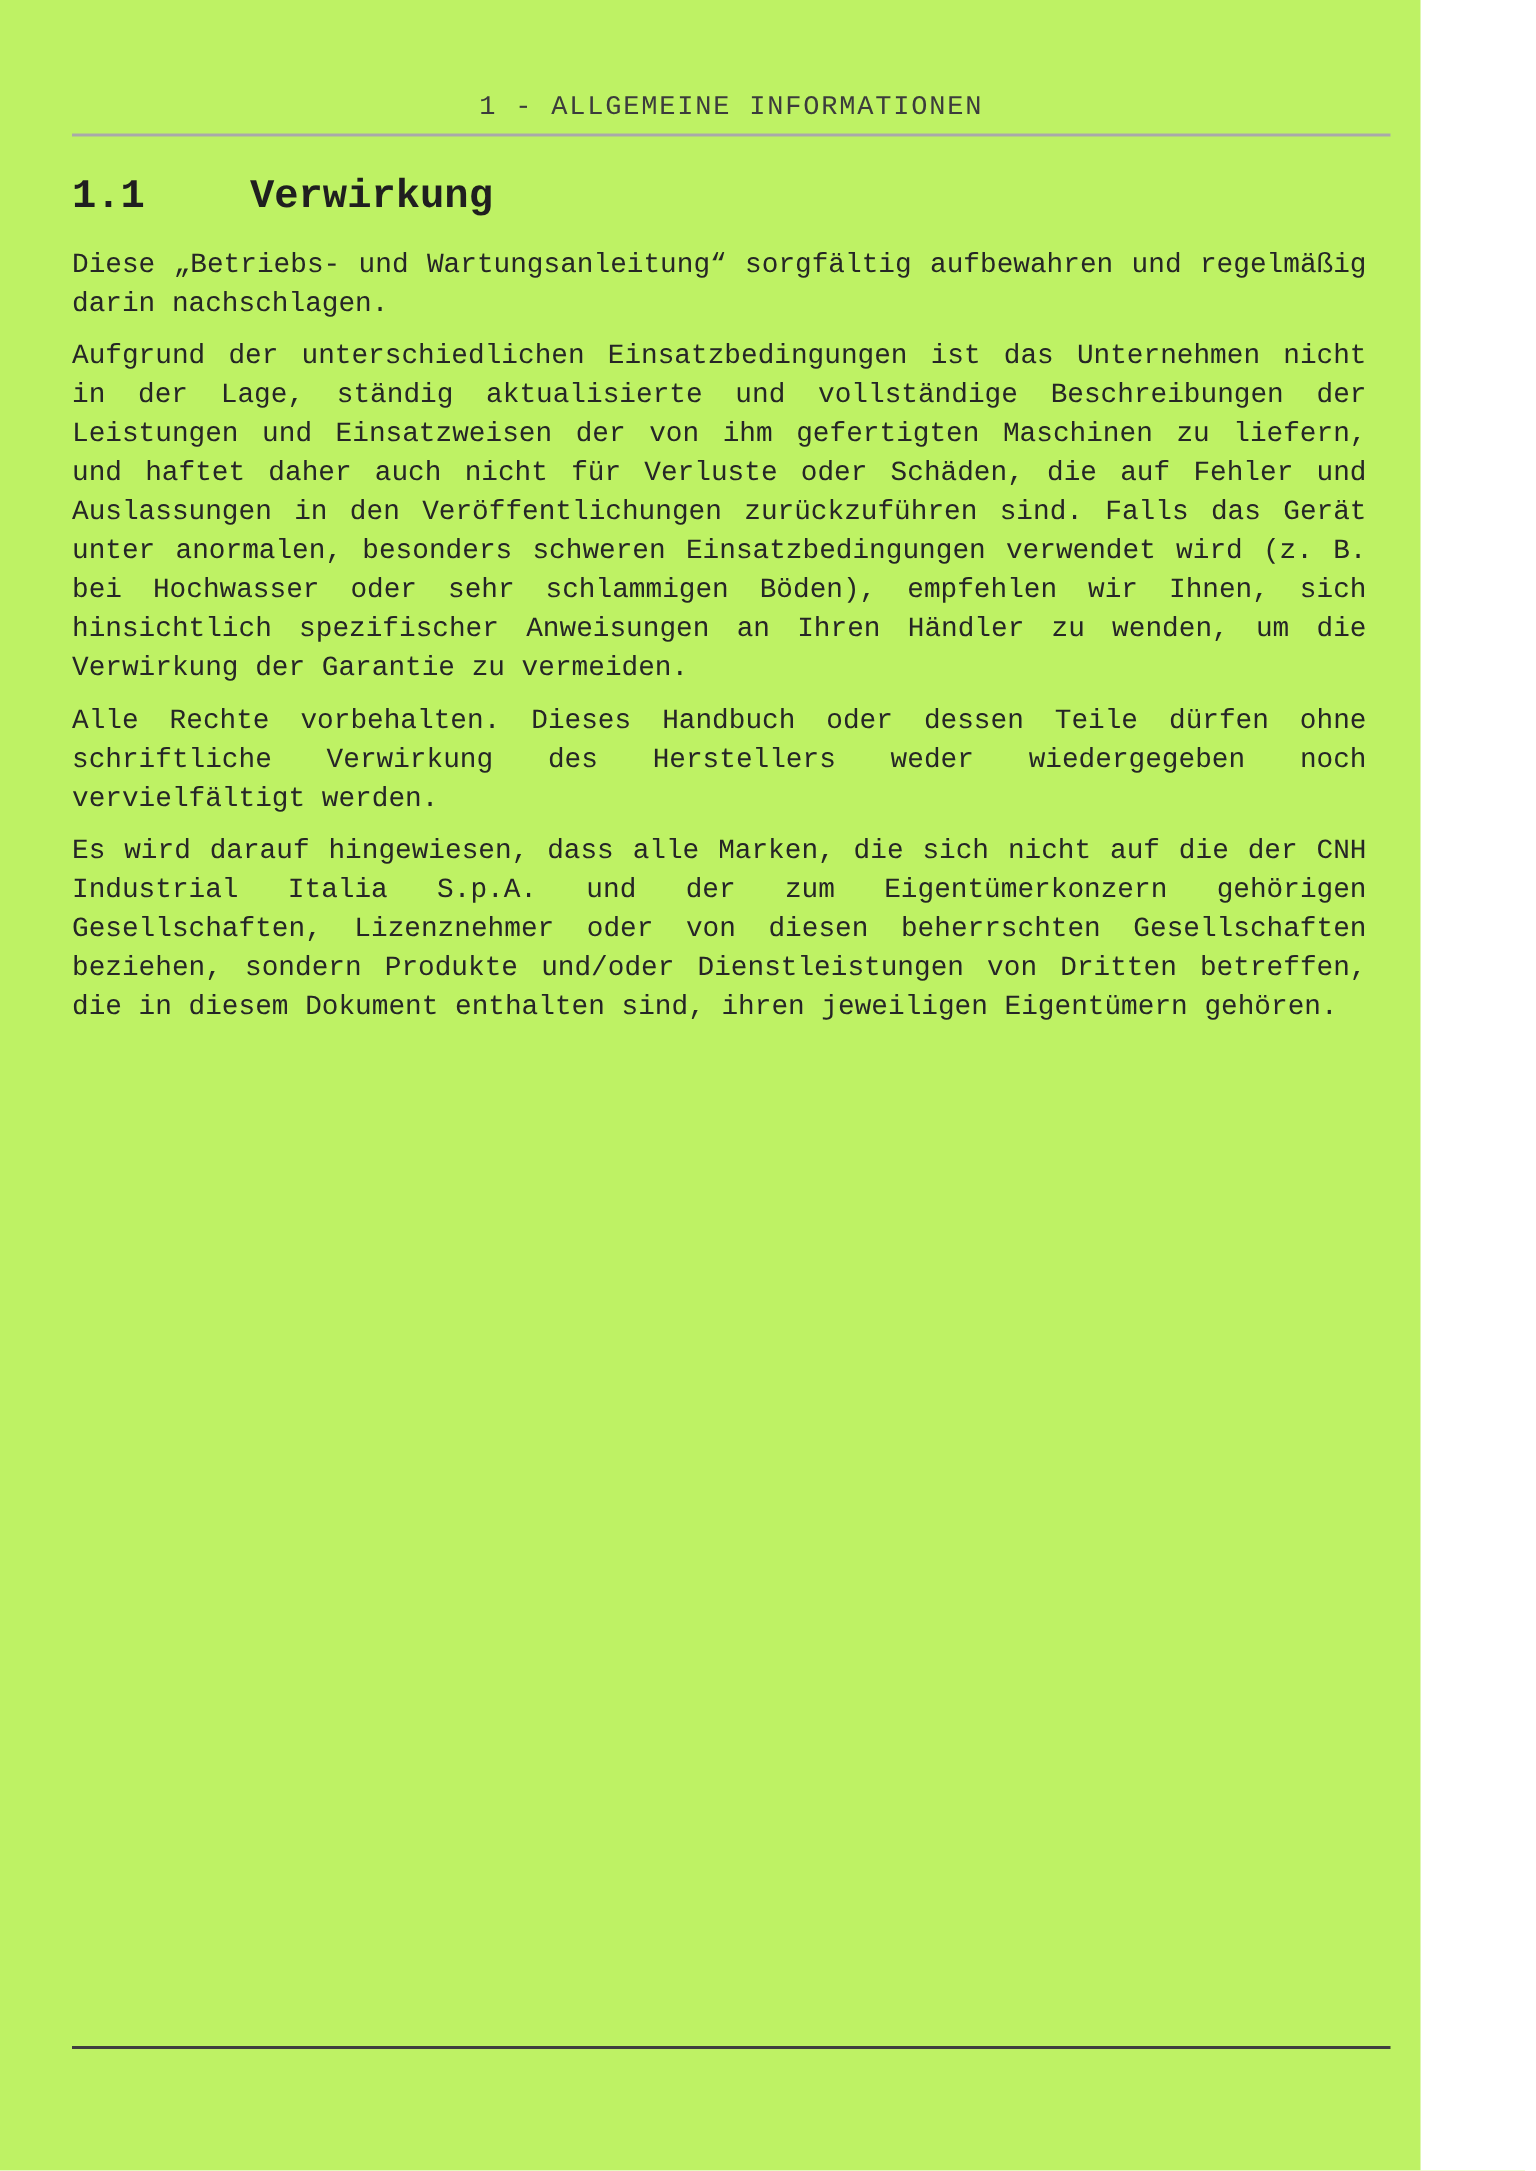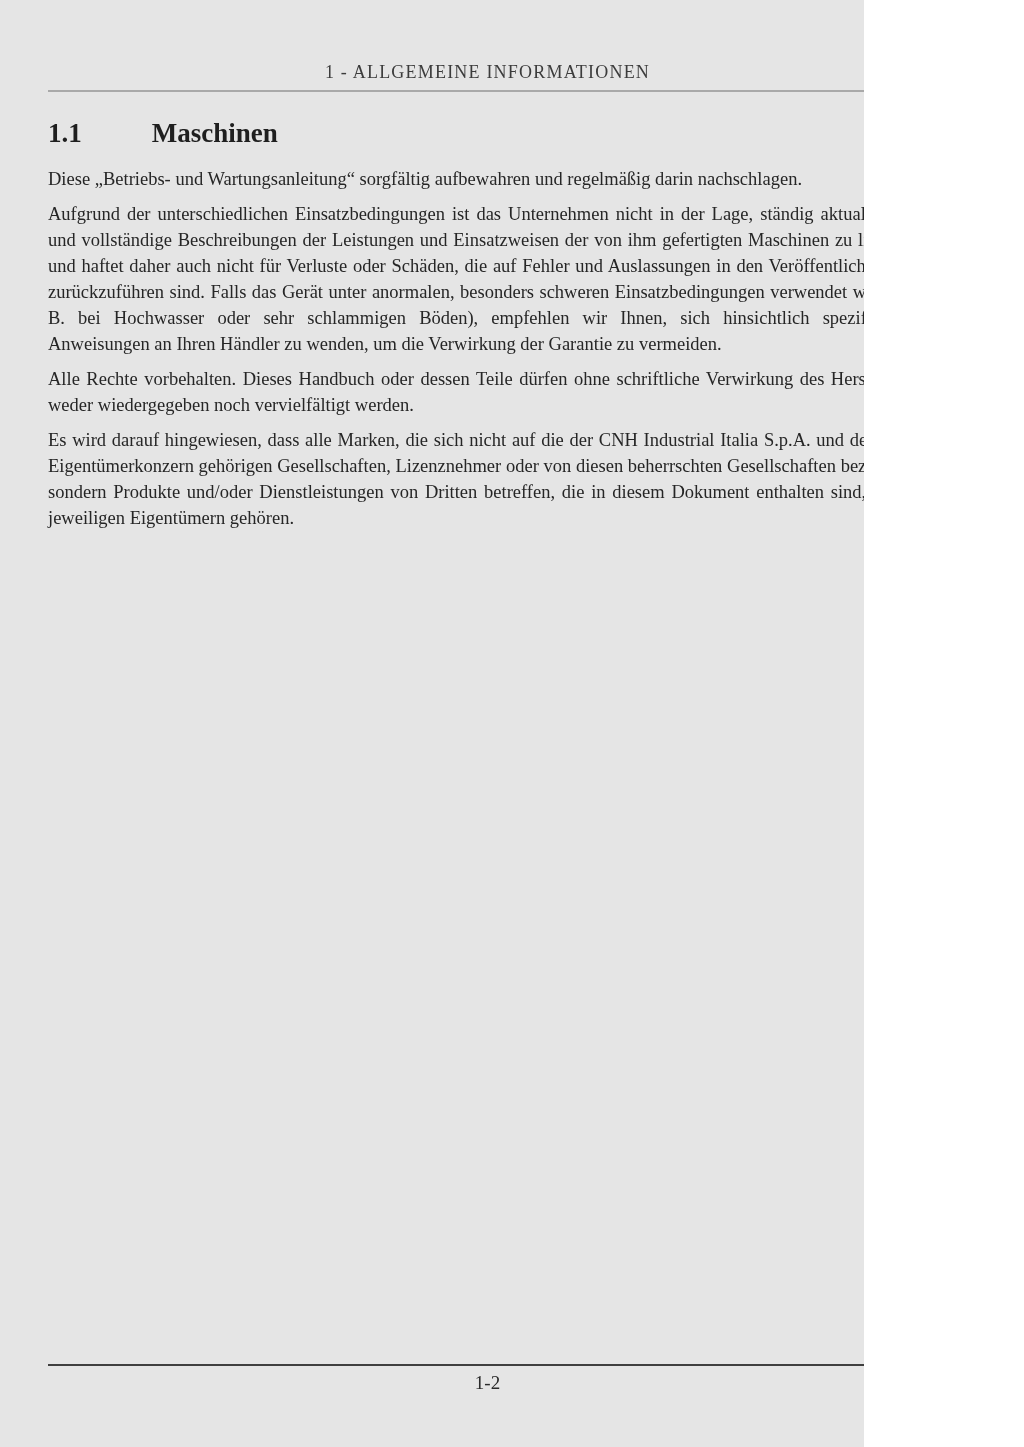--- a/index.html
+++ b/index.html
@@ -2,24 +2,24 @@
 <html><head>
 <meta charset="utf-8">
 <style>
   html, body {
     margin: 0;
     padding: 0;
     background: #ffffff;
   }
   .page {
     position: relative;
-    width: 864px;
+    width: 947px;
     height: 1447px;
-    background: #e5e5e5;
-    font-family: Liberation Serif, serif;
+    background: #bef264;
+    font-family: Liberation Mono, monospace;
     color: #262626;
     overflow: hidden;
   }
   .content {
     position: absolute;
     left: 48px;
     top: 0;
     width: 879px;
   }
   .header-title {
@@ -78,30 +78,29 @@
   <div class="content">
 
     <header>
       <div class="header-title">1 -  ALLGEMEINE INFORMATIONEN</div>
       <div class="header-rule"></div>
     </header>
 
     <main>
       <h1 class="section-heading">
         <span class="section-number">1.1</span>
-        <span class="section-title">Maschinen</span>
+        <span class="section-title">Verwirkung</span>
       </h1>
 
       <div class="body-text">
         <p>Diese „Betriebs- und Wartungsanleitung“ sorgfältig aufbewahren und regelmäßig darin nachschlagen.</p>
         <p>Aufgrund der unterschiedlichen Einsatzbedingungen ist das Unternehmen nicht in der Lage, ständig aktualisierte und vollständige Beschreibungen der Leistungen und Einsatzweisen der von ihm gefertigten Maschinen zu liefern, und haftet daher auch nicht für Verluste oder Schäden, die auf Fehler und Auslassungen in den Veröffentlichungen zurückzuführen sind. Falls das Gerät unter anormalen, besonders schweren Einsatzbedingungen verwendet wird (z. B. bei Hochwasser oder sehr schlammigen Böden), empfehlen wir Ihnen, sich hinsichtlich spezifischer Anweisungen an Ihren Händler zu wenden, um die Verwirkung der Garantie zu vermeiden.</p>
         <p>Alle Rechte vorbehalten. Dieses Handbuch oder dessen Teile dürfen ohne schriftliche Verwirkung des Herstellers weder wiedergegeben noch vervielfältigt werden.</p>
         <p>Es wird darauf hingewiesen, dass alle Marken, die sich nicht auf die der CNH Industrial Italia S.p.A. und der zum Eigentümerkonzern gehörigen Gesellschaften, Lizenznehmer oder von diesen beherrschten Gesellschaften beziehen, sondern Produkte und/oder Dienstleistungen von Dritten betreffen, die in diesem Dokument enthalten sind, ihren jeweiligen Eigentümern gehören.</p>
       </div>
     </main>
 
   </div>
 
   <footer class="page-footer">
     <div class="footer-rule"></div>
-    <div class="page-number">1-2</div>
   </footer>
 </div>
 
 </body></html>

